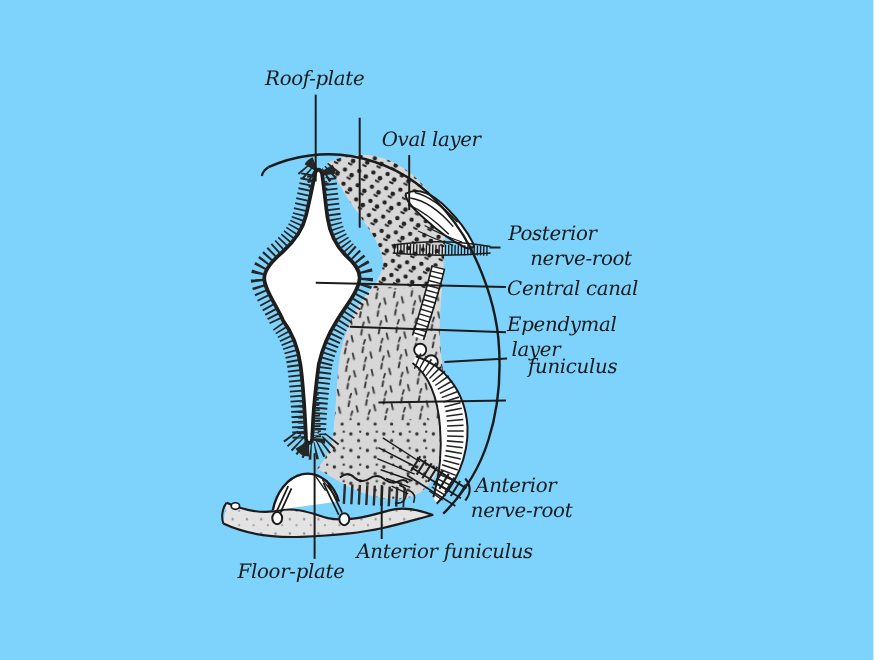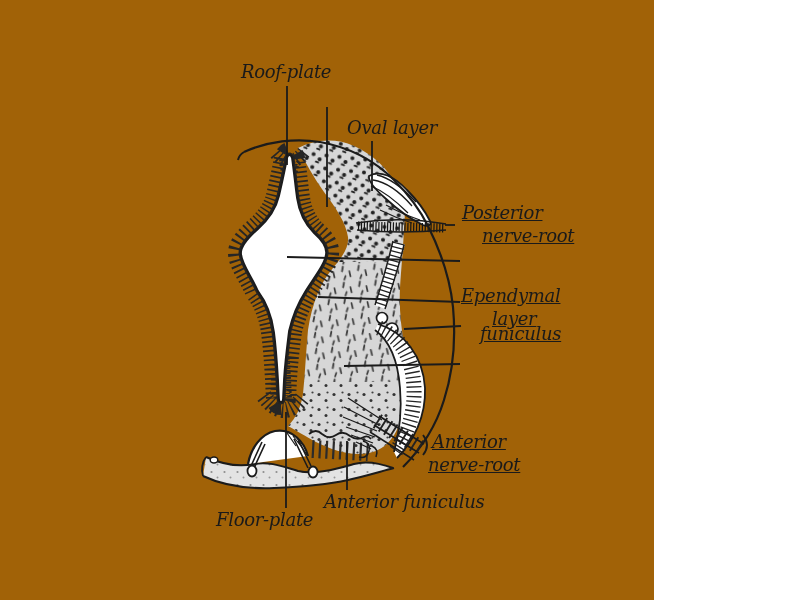--- a/index.html
+++ b/index.html
@@ -1,21 +1,21 @@
 <!DOCTYPE html>
 <html><head>
 <meta charset="utf-8">
 <style>
   html,body{margin:0;padding:0;background:#fff;}
-  #stage{position:relative;width:654px;height:600px;background:#a16207;overflow:hidden;
+  #stage{position:relative;width:794px;height:600px;background:#7dd3fc;overflow:hidden;
          font-family:"DejaVu Serif","Liberation Serif",serif;}
   #drawing{position:absolute;left:0;top:0;}
   .lbl{position:absolute;font-style:italic;font-size:18px;line-height:23px;
        color:#1a1a1a;white-space:nowrap;letter-spacing:-0.3px;}
-  .lbl span{display:block;text-decoration:underline;}
+  .lbl span{display:block;}
 </style>
 </head>
 <body>
 
 <div id="stage">
 
 <svg id="drawing" width="800" height="600" viewBox="0 0 800 600">
   <defs>
     <path id="lumenPath" d="M 292 158
       C 294 172 295 184 297 198
@@ -185,24 +185,25 @@
 </svg>
 
   <div class="lbl" style="left:241px;top:60px">Roof-plate</div>
   <div class="lbl" style="left:347px;top:116px">Oval layer</div>
 
   <div class="lbl" style="left:462px;top:201px">
     <span>Posterior</span>
     <span style="margin-left:20px">nerve-root</span>
   </div>
 
+  <div class="lbl" style="left:461px;top:251px">Central canal</div>
 
   <div class="lbl" style="left:461px;top:284px">
     <span>Ependymal</span>
-    <span style="margin-left:31px">layer</span>
+    <span style="margin-left:4px">layer</span>
   </div>
 
   <div class="lbl" style="left:463px;top:322px">
     <span style="margin-left:17px">funiculus</span>
   </div>
 
 
   <div class="lbl" style="left:432px;top:430px">
     <span>Anterior</span>
     <span style="margin-left:-4px">nerve-root</span>

